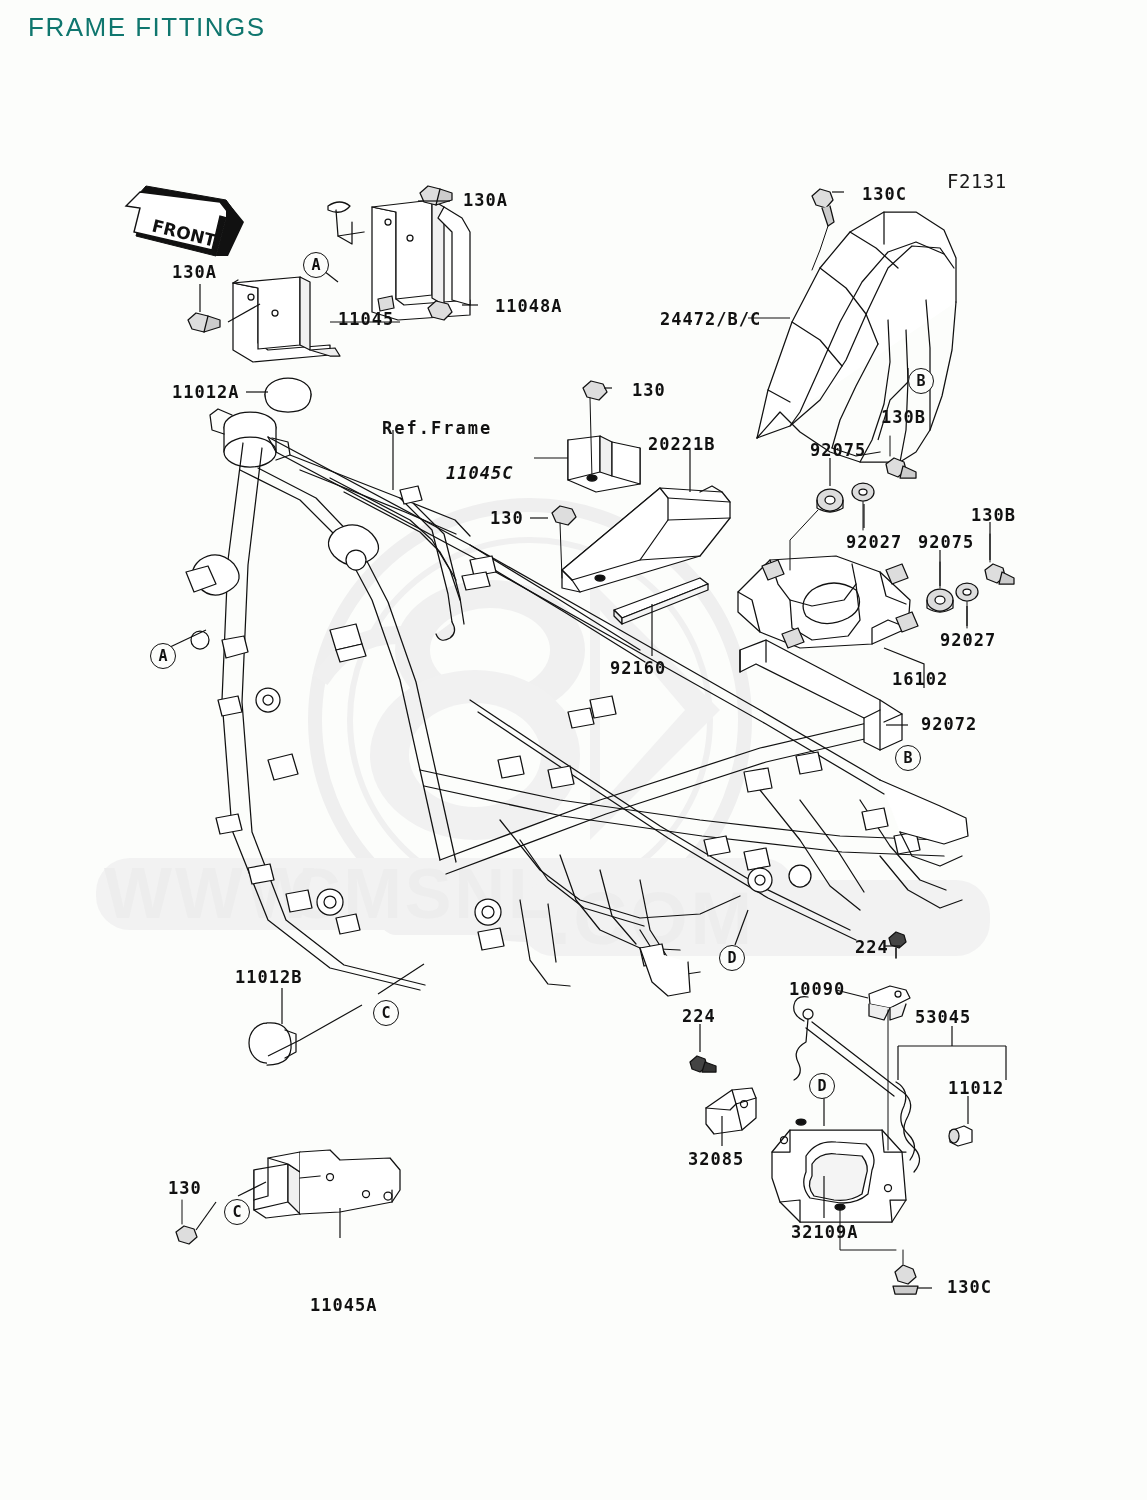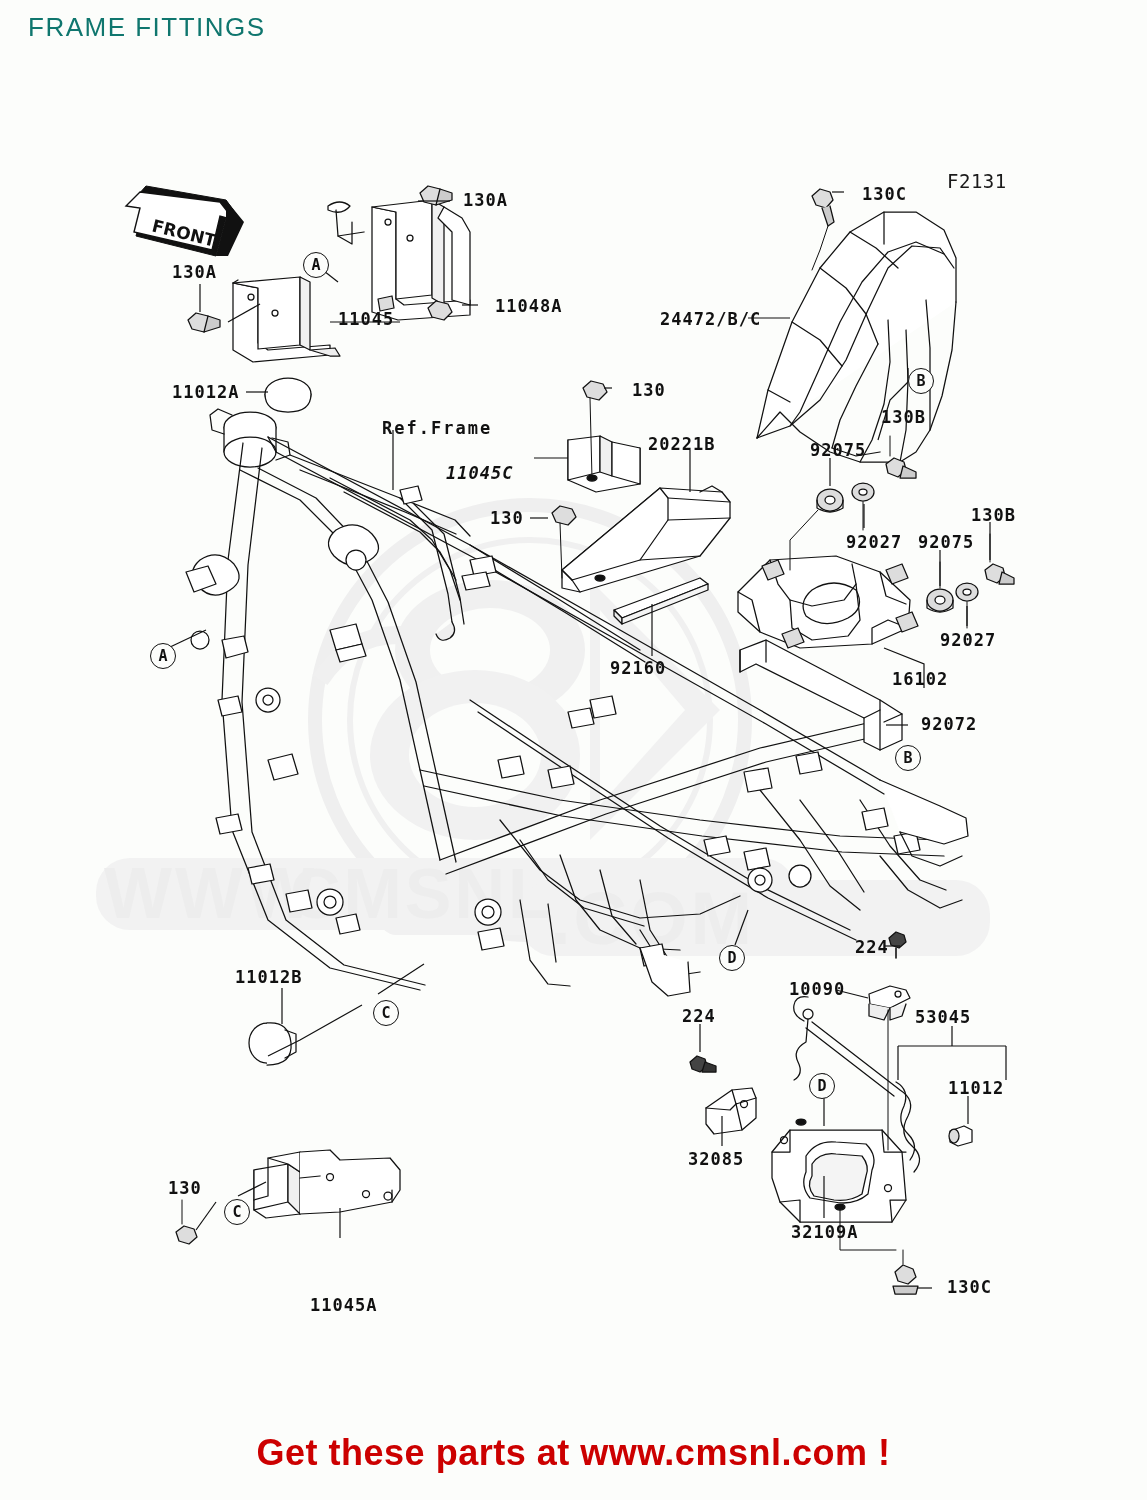--- a/index.html
+++ b/index.html
@@ -584,15 +584,14 @@
     <div class="cmark" style="left:303px;  top:252px;">A</div>
     <div class="cmark" style="left:150px;  top:643px;">A</div>
     <div class="cmark" style="left:908px;  top:368px;">B</div>
     <div class="cmark" style="left:895px;  top:745px;">B</div>
     <div class="cmark" style="left:373px;  top:1000px;">C</div>
     <div class="cmark" style="left:224px;  top:1199px;">C</div>
     <div class="cmark" style="left:719px;  top:945px;">D</div>
     <div class="cmark" style="left:809px;  top:1073px;">D</div>
   </div>
 
-  <div id="footer-cta">Get these parts at www.cmsnl.com !</div>
 
 </div>
 
 </body></html>

